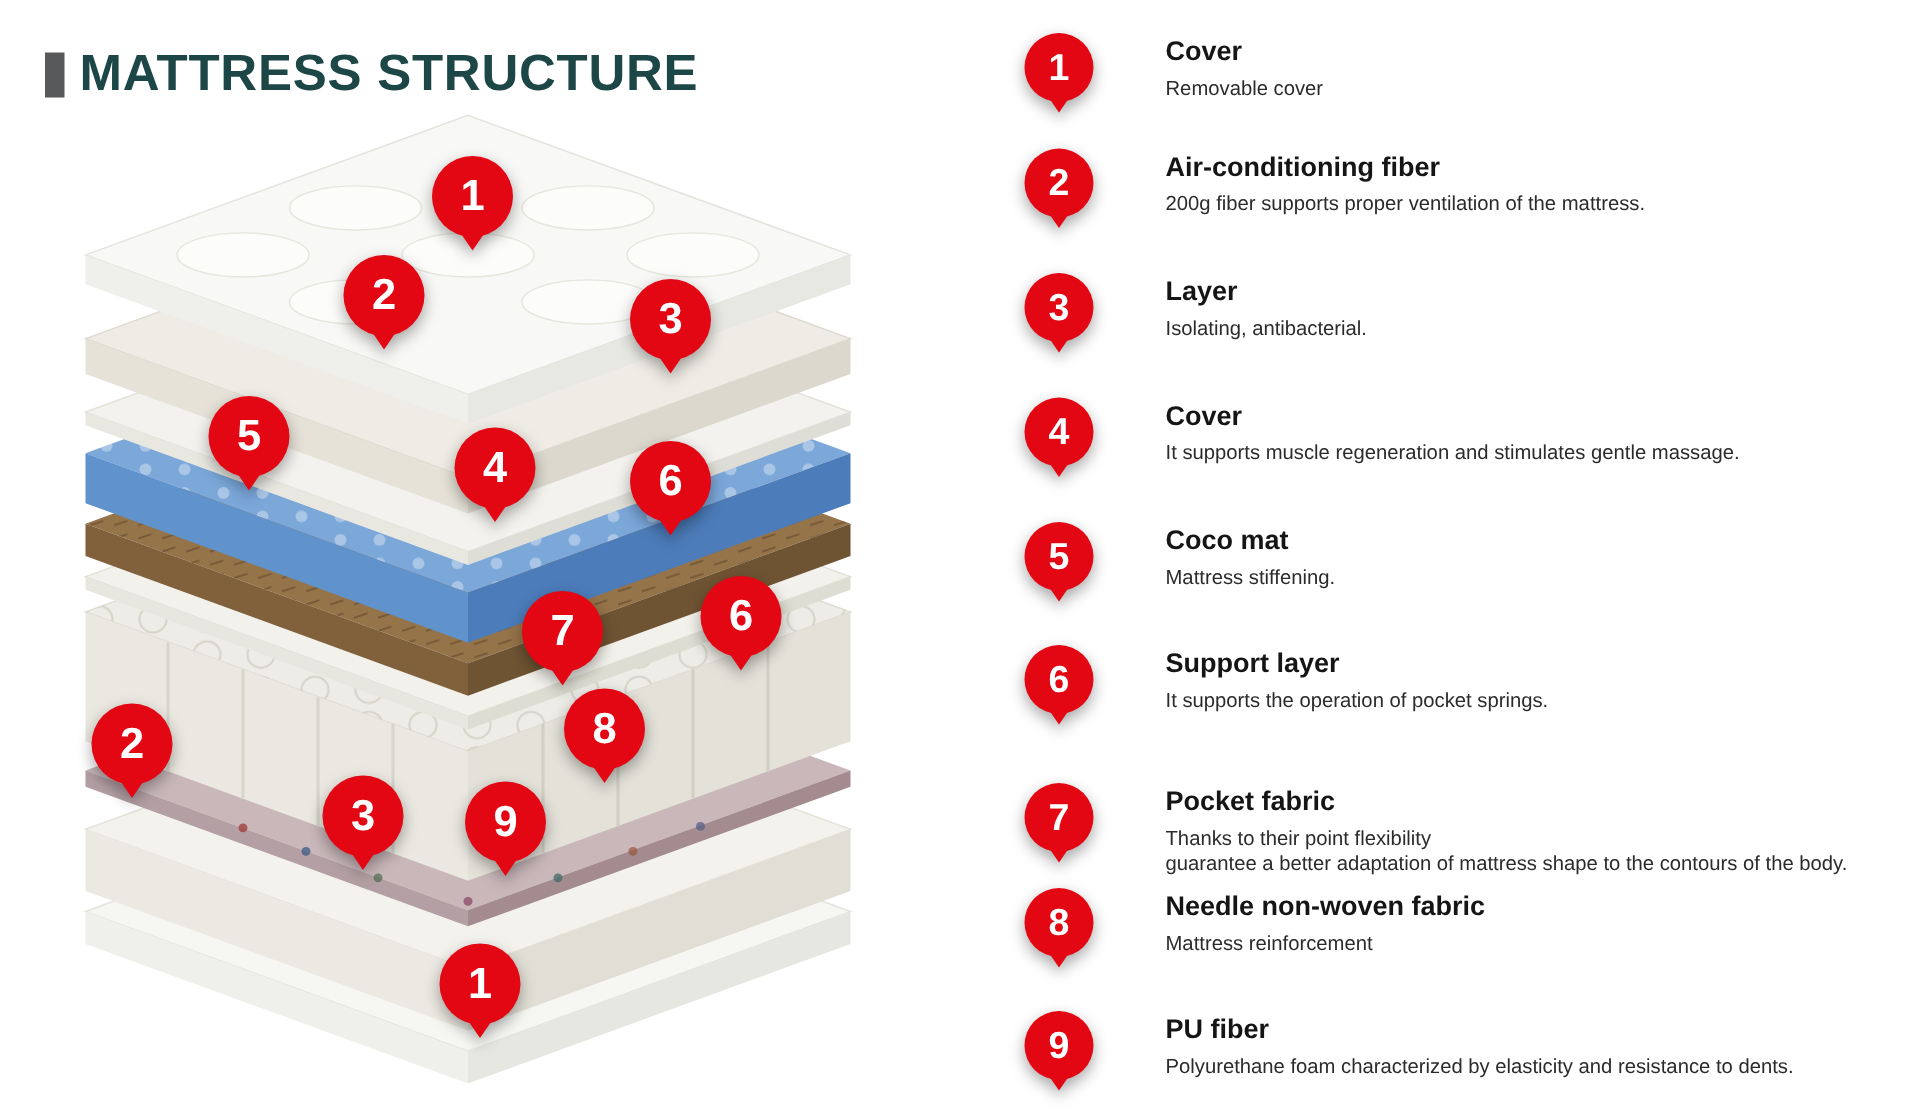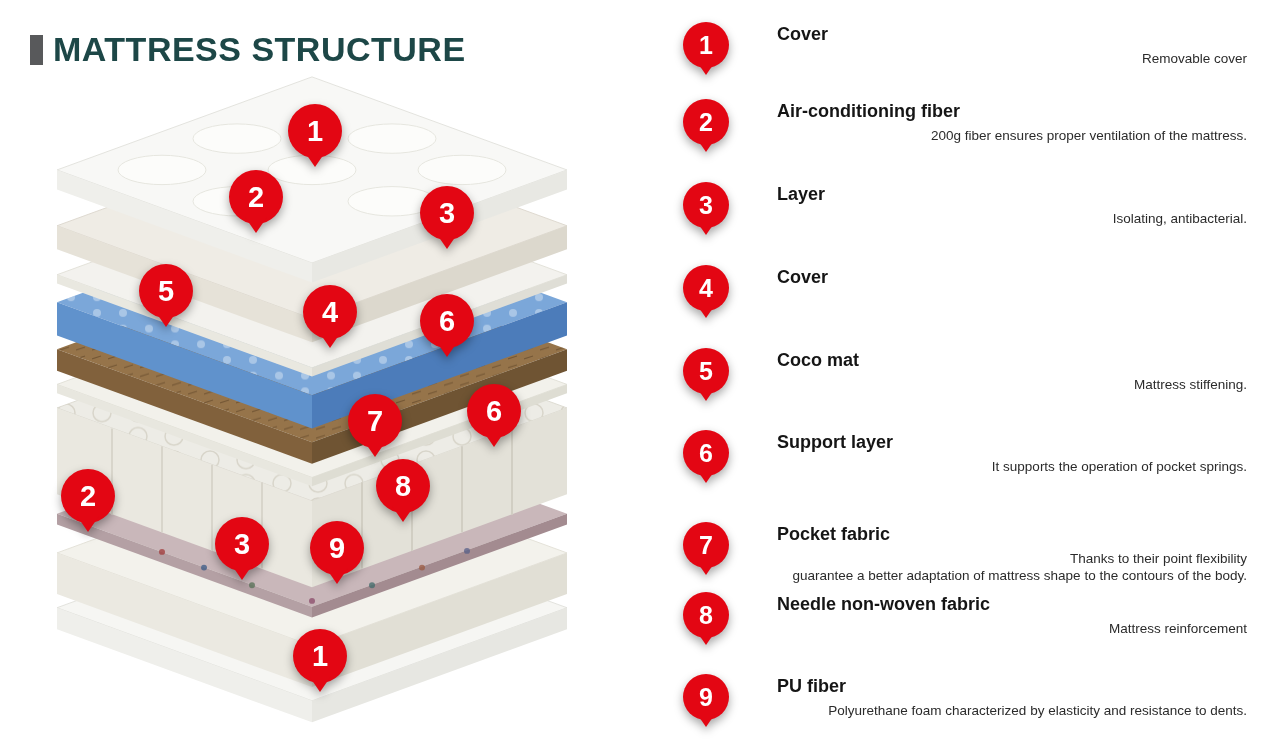--- a/index.html
+++ b/index.html
@@ -25,21 +25,21 @@
     content:""; position:absolute; top:47px; left:50%; transform:translateX(-50%);
     border:11px solid transparent; border-top:16px solid #e30613; border-bottom:0;
   }
   .pin-sm { width:46px; height:46px; font-size:25px; position:relative; flex:none; }
   .pin-sm::after { top:40px; border:9px solid transparent; border-top:13px solid #e30613; border-bottom:0; }
   
   .legend { position:absolute; left:660px; top:0; width:620px; height:743px; }
   .legend-item { position:absolute; left:23px; display:flex; align-items:flex-start; }
   .legend-text { margin-left:48px; margin-top:2px; width:470px; }
   .legend-title { font-size:18px; font-weight:bold; color:#151515; margin-bottom:5px; }
-  .legend-desc { font-size:13.5px; color:#2b2b2b; line-height:1.28; white-space:pre-line;text-align:right; }
+  .legend-desc { font-size:13.5px; color:#2b2b2b; line-height:1.28; white-space:pre-line; }
   
   .diagram { position:absolute; left:0; top:0; width:660px; height:743px; }
   .mattress-svg { position:absolute; left:12px; top:72px; }
 </style>
 </head>
 <body>
 
 <div class="diagram">
 
   <div class="title-row">
@@ -198,40 +198,41 @@
       <div class="legend-desc">Removable cover</div>
     </div>
   </div>
 
   <div class="legend-item" style="top:99px">
     <div class="pin pin-sm">
         <span>2</span>
       </div>
     <div class="legend-text">
       <div class="legend-title">Air-conditioning fiber</div>
-      <div class="legend-desc">200g fiber ensures proper ventilation of the mattress.</div>
+      <div class="legend-desc">200g fiber supports proper ventilation of the mattress.</div>
     </div>
   </div>
 
   <div class="legend-item" style="top:182px">
     <div class="pin pin-sm">
         <span>3</span>
       </div>
     <div class="legend-text">
       <div class="legend-title">Layer</div>
       <div class="legend-desc">Isolating, antibacterial.</div>
     </div>
   </div>
 
   <div class="legend-item" style="top:265px">
     <div class="pin pin-sm">
         <span>4</span>
       </div>
     <div class="legend-text">
       <div class="legend-title">Cover</div>
+      <div class="legend-desc">It supports muscle regeneration and stimulates gentle massage.</div>
     </div>
   </div>
 
   <div class="legend-item" style="top:348px">
     <div class="pin pin-sm">
         <span>5</span>
       </div>
     <div class="legend-text">
       <div class="legend-title">Coco mat</div>
       <div class="legend-desc">Mattress stiffening.</div>

